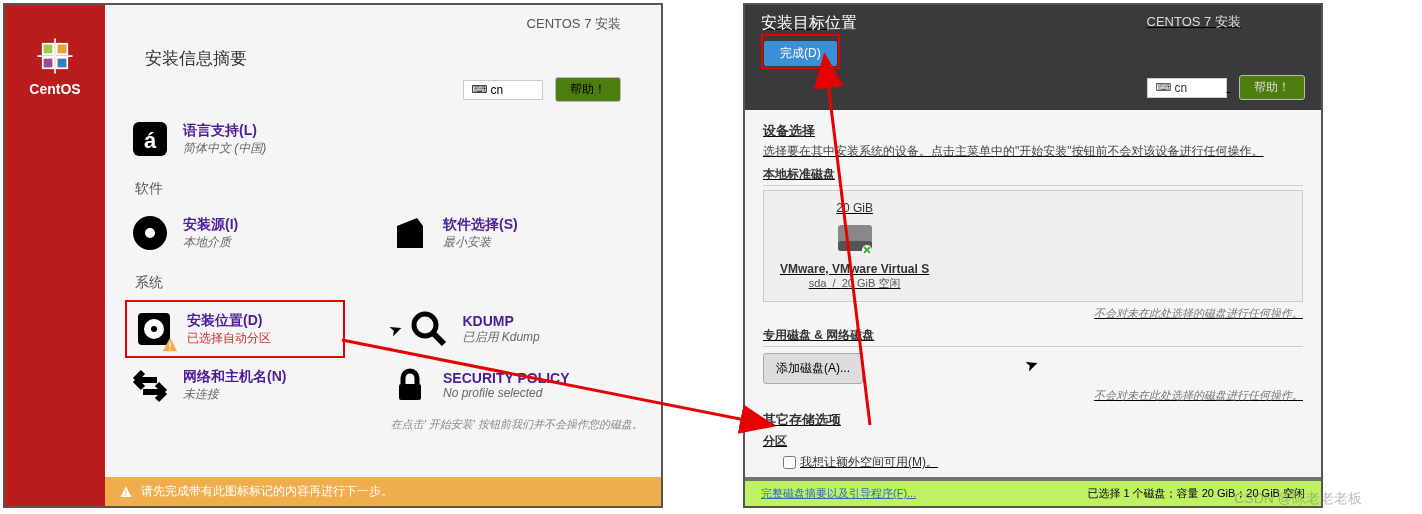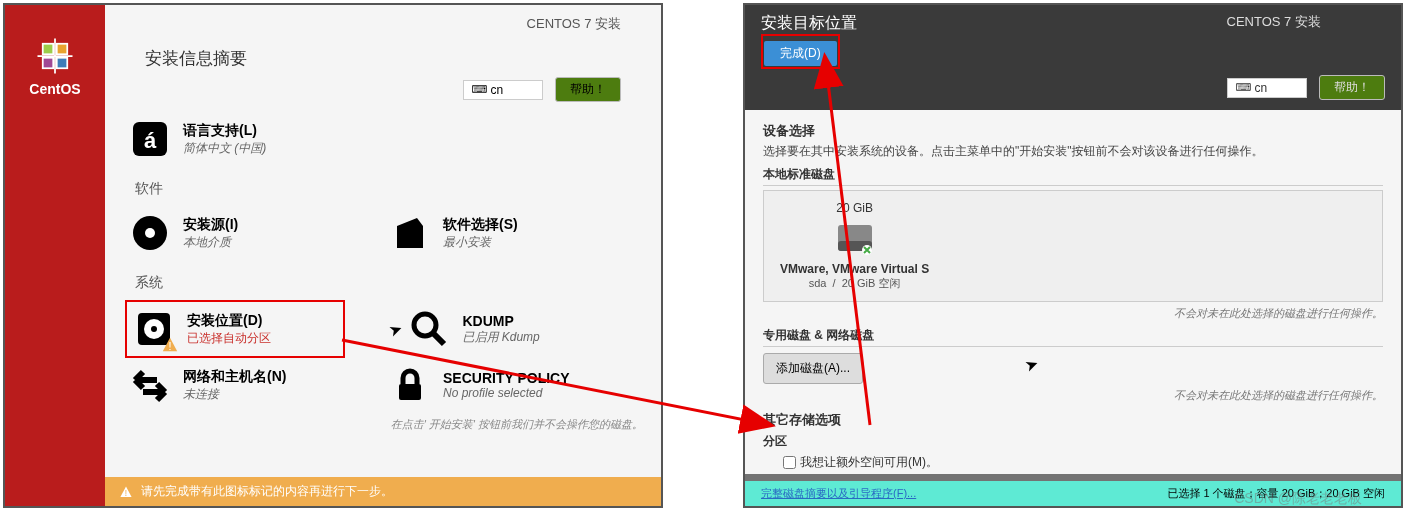--- a/index.html
+++ b/index.html
@@ -1,41 +1,41 @@
 <!DOCTYPE html>
 <html><head>
 <meta charset="utf-8">
 <style>
   * { box-sizing: border-box; margin: 0; padding: 0; font-family: "Microsoft YaHei", Arial, sans-serif; }
   body { background: #fff; width: 1422px; height: 514px; position: relative; }
   .container { display: flex; gap: 80px; padding: 3px; }
   .window { border: 2px solid #555; background: #f5f5f5; position: relative; }
   .win-left { width: 660px; height: 505px; }
-  .win-right { width: 660px; height: 505px; }
+  .win-right { width: 580px; height: 505px; text-decoration: underline; }
   
   
   .sidebar { position: absolute; left: 0; top: 0; width: 100px; height: 100%; background: #b91c1c; display: flex; flex-direction: column; align-items: center; padding-top: 30px; }
   .logo { width: 42px; height: 42px; margin-bottom: 4px; }
   .logo-text { color: #fff; font-size: 14px; font-weight: bold; }
   
   
   .header { display: flex; justify-content: space-between; align-items: flex-start; padding: 10px 20px; }
   .header-left { font-size: 17px; color: #333; margin-top: 32px; }
   .header-right { text-align: right; }
   .header-title-right { font-size: 13px; color: #555; margin-bottom: 4px; }
   .lang-box { display: inline-flex; align-items: center; background: #fff; border: 1px solid #ccc; padding: 2px 8px; font-size: 12px; width: 80px; }
   .help-btn { display: inline-block; background: #4d7c0f; border: 1px solid #bbb; border-radius: 3px; padding: 3px 14px; font-size: 12px; margin-left: 8px; cursor: pointer; margin-top: 40px; }
   
   .left-content { margin-left: 100px; padding: 0 20px; }
   .section-title { font-size: 14px; color: #555; margin: 14px 0 8px 10px; }
   .items-row { display: flex; gap: 40px; }
   .spoke { display: flex; align-items: center; gap: 12px; padding: 6px 4px; cursor: pointer; min-width: 220px; }
   .spoke-icon { width: 42px; height: 42px; display: flex; align-items: center; justify-content: center; flex-shrink: 0; position: relative; }
   .spoke-texts { display: flex; flex-direction: column; }
-  .spoke-title { font-size: 14px; font-weight: bold; color: #000000; }
+  .spoke-title { font-size: 14px; font-weight: bold; color: #4c1d95; }
   .spoke-sub { font-size: 12px; font-style: italic; color: #666; }
   .spoke-sub.warn { color: #c9302c; font-style: normal; }
   .highlight-box { border: 2px solid #e60000; }
   
   .footer-left { position: absolute; bottom: 40px; right: 18px; display: flex; gap: 12px; }
   .btn { background: #eee; border: 1px solid #bbb; border-radius: 3px; padding: 6px 18px; font-size: 13px; cursor: pointer; }
   .btn.disabled { color: #aaa; }
   .hint { position: absolute; bottom: 62px; right: 18px; font-size: 11px; font-style: italic; color: #888; text-align: right; }
   .warning-bar { position: absolute; bottom: 0; left: 100px; right: 0; background: #f0ad4e; color: #fff; font-size: 12px; padding: 6px 14px; display: flex; align-items: center; gap: 8px; }
   
@@ -56,21 +56,21 @@
   .disk-info { text-align: center; }
   .disk-cap { font-size: 12px; margin-bottom: 2px; }
   .disk-name { font-size: 12px; font-weight: bold; }
   .disk-free { font-size: 11px; color: #555; }
   .note-right { font-size: 11px; font-style: italic; color: #777; text-align: right; margin-top: 4px; }
   .add-disk-btn { background: #ddd; border: 1px solid #aaa; border-radius: 3px; padding: 6px 12px; font-size: 12px; cursor: pointer; margin-top: 6px; }
   .radio-row { display: flex; align-items: center; gap: 18px; margin-top: 6px; }
   .radio-item { display: flex; align-items: center; gap: 4px; font-size: 12px; }
   .radio-highlight { border: 2px solid #e60000; padding: 2px 6px; }
   .checkbox-row { display: flex; align-items: center; gap: 4px; font-size: 12px; margin-top: 4px; margin-left: 20px; }
-  .bottom-bar { position: absolute; bottom: 0; left: 0; right: 0; border-top: 7px solid #737373; padding: 5px 16px; display: flex; justify-content: space-between; font-size: 11px; background: #5eead4; }
+  .bottom-bar { position: absolute; bottom: 0; left: 0; right: 0; border-top: 4px solid #737373; padding: 5px 16px; display: flex; justify-content: space-between; font-size: 11px; background: #bef264; }
   .link { color: #2a6ac3; text-decoration: underline; cursor: pointer; }
   
   
   .arrow-svg { position: absolute; top: 0; left: 0; pointer-events: none; z-index: 100; }
   
   
   .watermark { position: absolute; right: 60px; bottom: 6px; font-size: 14px; color: rgba(120,120,120,0.5); z-index: 200; }
   
   .cursor-arrow { position: absolute; font-size: 16px; color: #000; transform: rotate(-20deg); }
   

